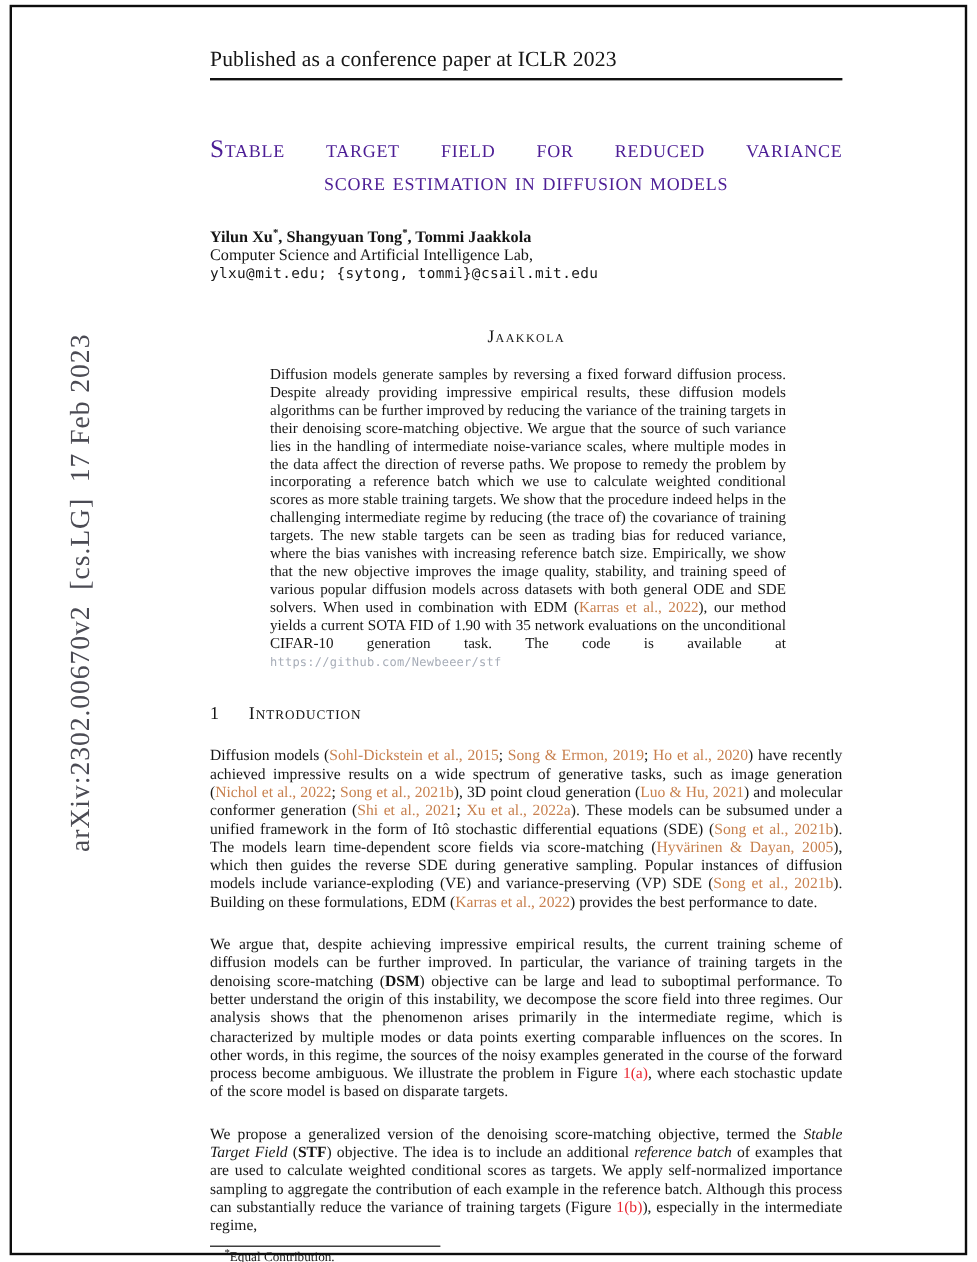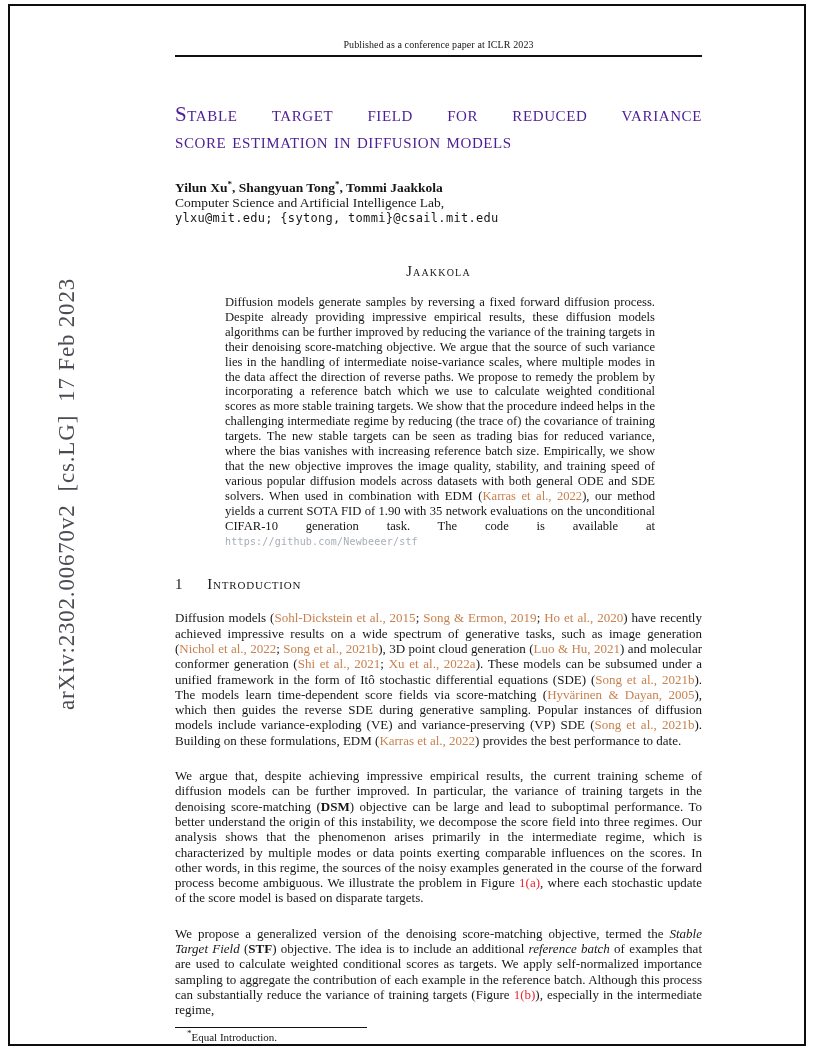--- a/index.html
+++ b/index.html
@@ -14,42 +14,41 @@
     background: #ffffff;
   }
 
   .content {
     margin-left: 165px;
     margin-right: 102px; 
   }
 
   .conf-header {
     margin-top: 33px;
-    font-size: 10px;
+    font-size: 18px;
     letter-spacing: 0.1px;
-    text-align: center;
   }
   .header-rule {
     margin-top: 5px;
     border: none;
     border-top: 2px solid #111;
     height: 0;
   }
 
   h1.paper-title {
     margin-top: 44px;
     font-size: 21px;
     font-weight: normal;
     font-variant: small-caps;
     line-height: 27px;
     letter-spacing: 0.6px;
     color: #4c1d95;
   }
   .title-line-1 { text-align: justify; text-align-last: justify; }
-  .title-line-2 { text-align: left; }
+  .title-line-2 { text-align: center; }
 
   .authors-block { margin-top: 25px; font-size: 13.5px; line-height: 15px; }
   .authors-line { font-weight: bold; }
   .authors-block sup, .footnote sup { font-size: 9px; vertical-align: super; line-height: 0; }
   .emails {
     font-family: "DejaVu Sans Mono", "Liberation Mono", monospace;
     font-size: 12px;
     letter-spacing: 0.3px;
     margin-top: 1px;
   }
@@ -161,16 +160,16 @@
       <span class="section-title">Introduction</span>
     </h2>
 
     <p class="body-par first"><span>Diffusion models (</span><span class="cite">Sohl-Dickstein et al., 2015</span><span>; </span><span class="cite">Song &amp; Ermon, 2019</span><span>; </span><span class="cite">Ho et al., 2020</span><span>) have recently achieved impressive results on a wide spectrum of generative tasks, such as image generation (</span><span class="cite">Nichol et al., 2022</span><span>; </span><span class="cite">Song et al., 2021b</span><span>), 3D point cloud generation (</span><span class="cite">Luo &amp; Hu, 2021</span><span>) and molecular conformer generation (</span><span class="cite">Shi et al., 2021</span><span>; </span><span class="cite">Xu et al., 2022a</span><span>). These models can be subsumed under a unified framework in the form of Itô stochastic differential equations (SDE) (</span><span class="cite">Song et al., 2021b</span><span>). The models learn time-dependent score fields via score-matching (</span><span class="cite">Hyvärinen &amp; Dayan, 2005</span><span>), which then guides the reverse SDE during generative sampling. Popular instances of diffusion models include variance-exploding (VE) and variance-preserving (VP) SDE (</span><span class="cite">Song et al., 2021b</span><span>). Building on these formulations, EDM (</span><span class="cite">Karras et al., 2022</span><span>) provides the best performance to date.</span></p>
 
     <p class="body-par"><span>We argue that, despite achieving impressive empirical results, the current training scheme of diffusion models can be further improved. In particular, the variance of training targets in the denoising score-matching (</span><span class="b">DSM</span><span>) objective can be large and lead to suboptimal performance. To better understand the origin of this instability, we decompose the score field into three regimes. Our analysis shows that the phenomenon arises primarily in the intermediate regime, which is characterized by multiple modes or data points exerting comparable influences on the scores. In other words, in this regime, the sources of the noisy examples generated in the course of the forward process become ambiguous. We illustrate the problem in Figure </span><span class="ref">1(a)</span><span>, where each stochastic update of the score model is based on disparate targets.</span></p>
 
     <p class="body-par"><span>We propose a generalized version of the denoising score-matching objective, termed the </span><span class="i">Stable Target Field</span><span> (</span><span class="b">STF</span><span>) objective. The idea is to include an additional </span><span class="i">reference batch</span><span> of examples that are used to calculate weighted conditional scores as targets. We apply self-normalized importance sampling to aggregate the contribution of each example in the reference batch. Although this process can substantially reduce the variance of training targets (Figure </span><span class="ref">1(b)</span><span>), especially in the intermediate regime,</span></p>
 
     <hr class="footnote-rule">
-    <div class="footnote"><sup class="sup">*</sup><span>Equal Introduction.</span></div>
+    <div class="footnote"><sup class="sup">*</sup><span>Equal Contribution.</span></div>
 
   </div>
 </div>
 
 </body></html>

